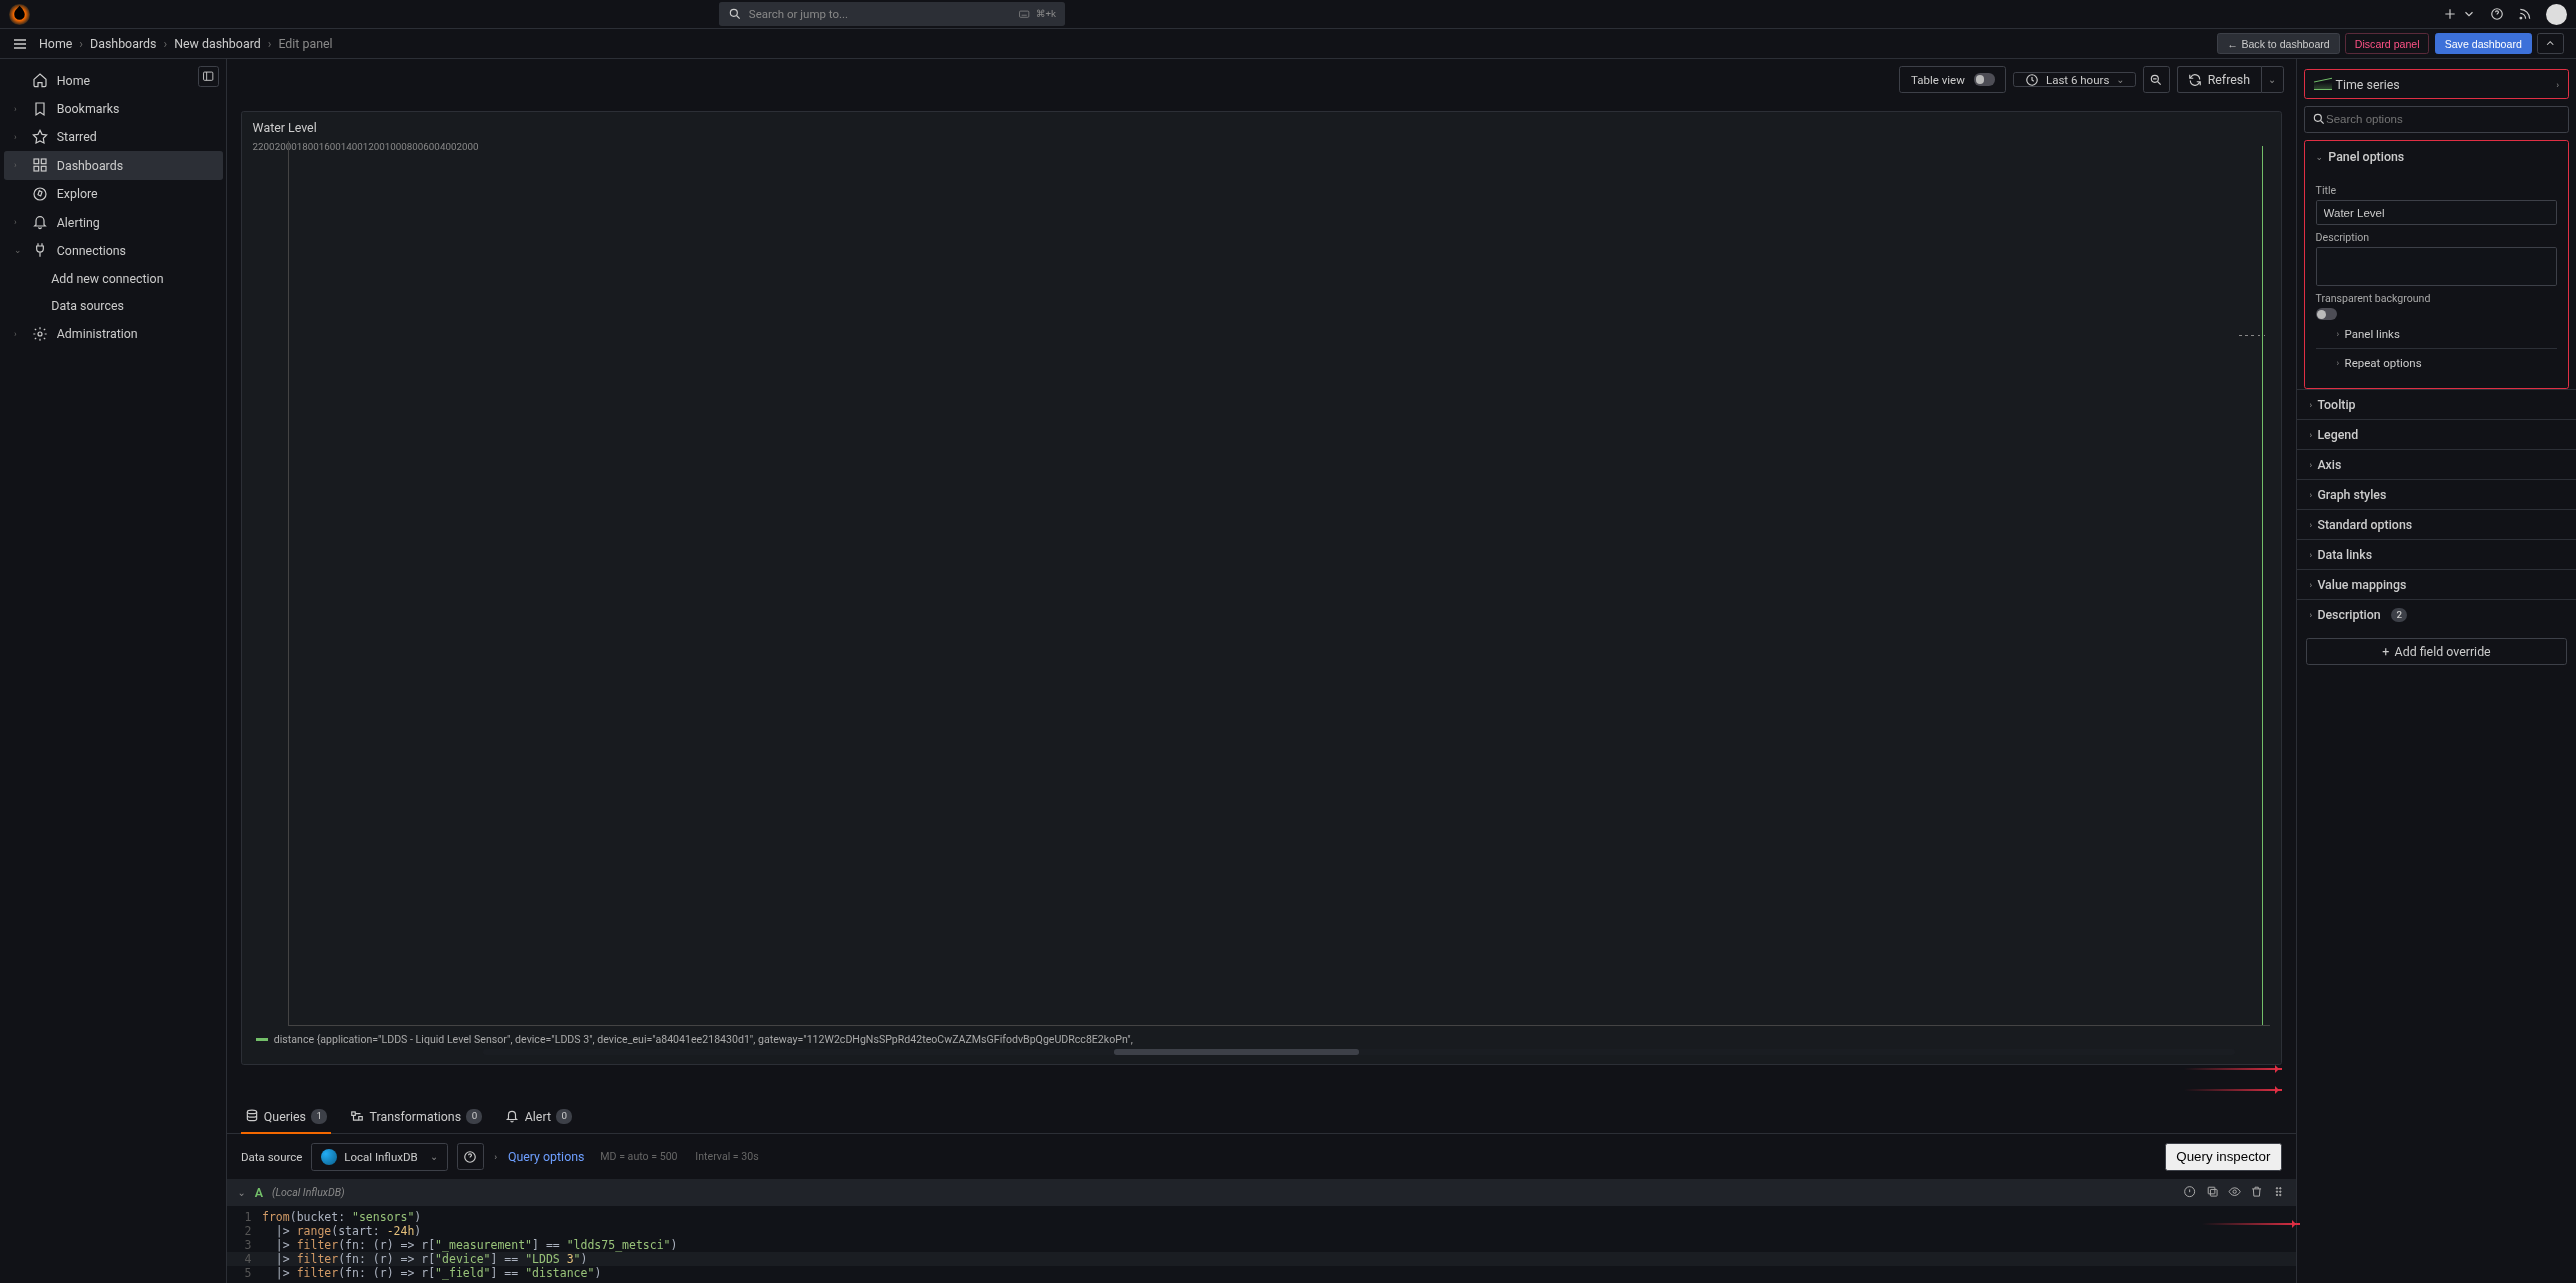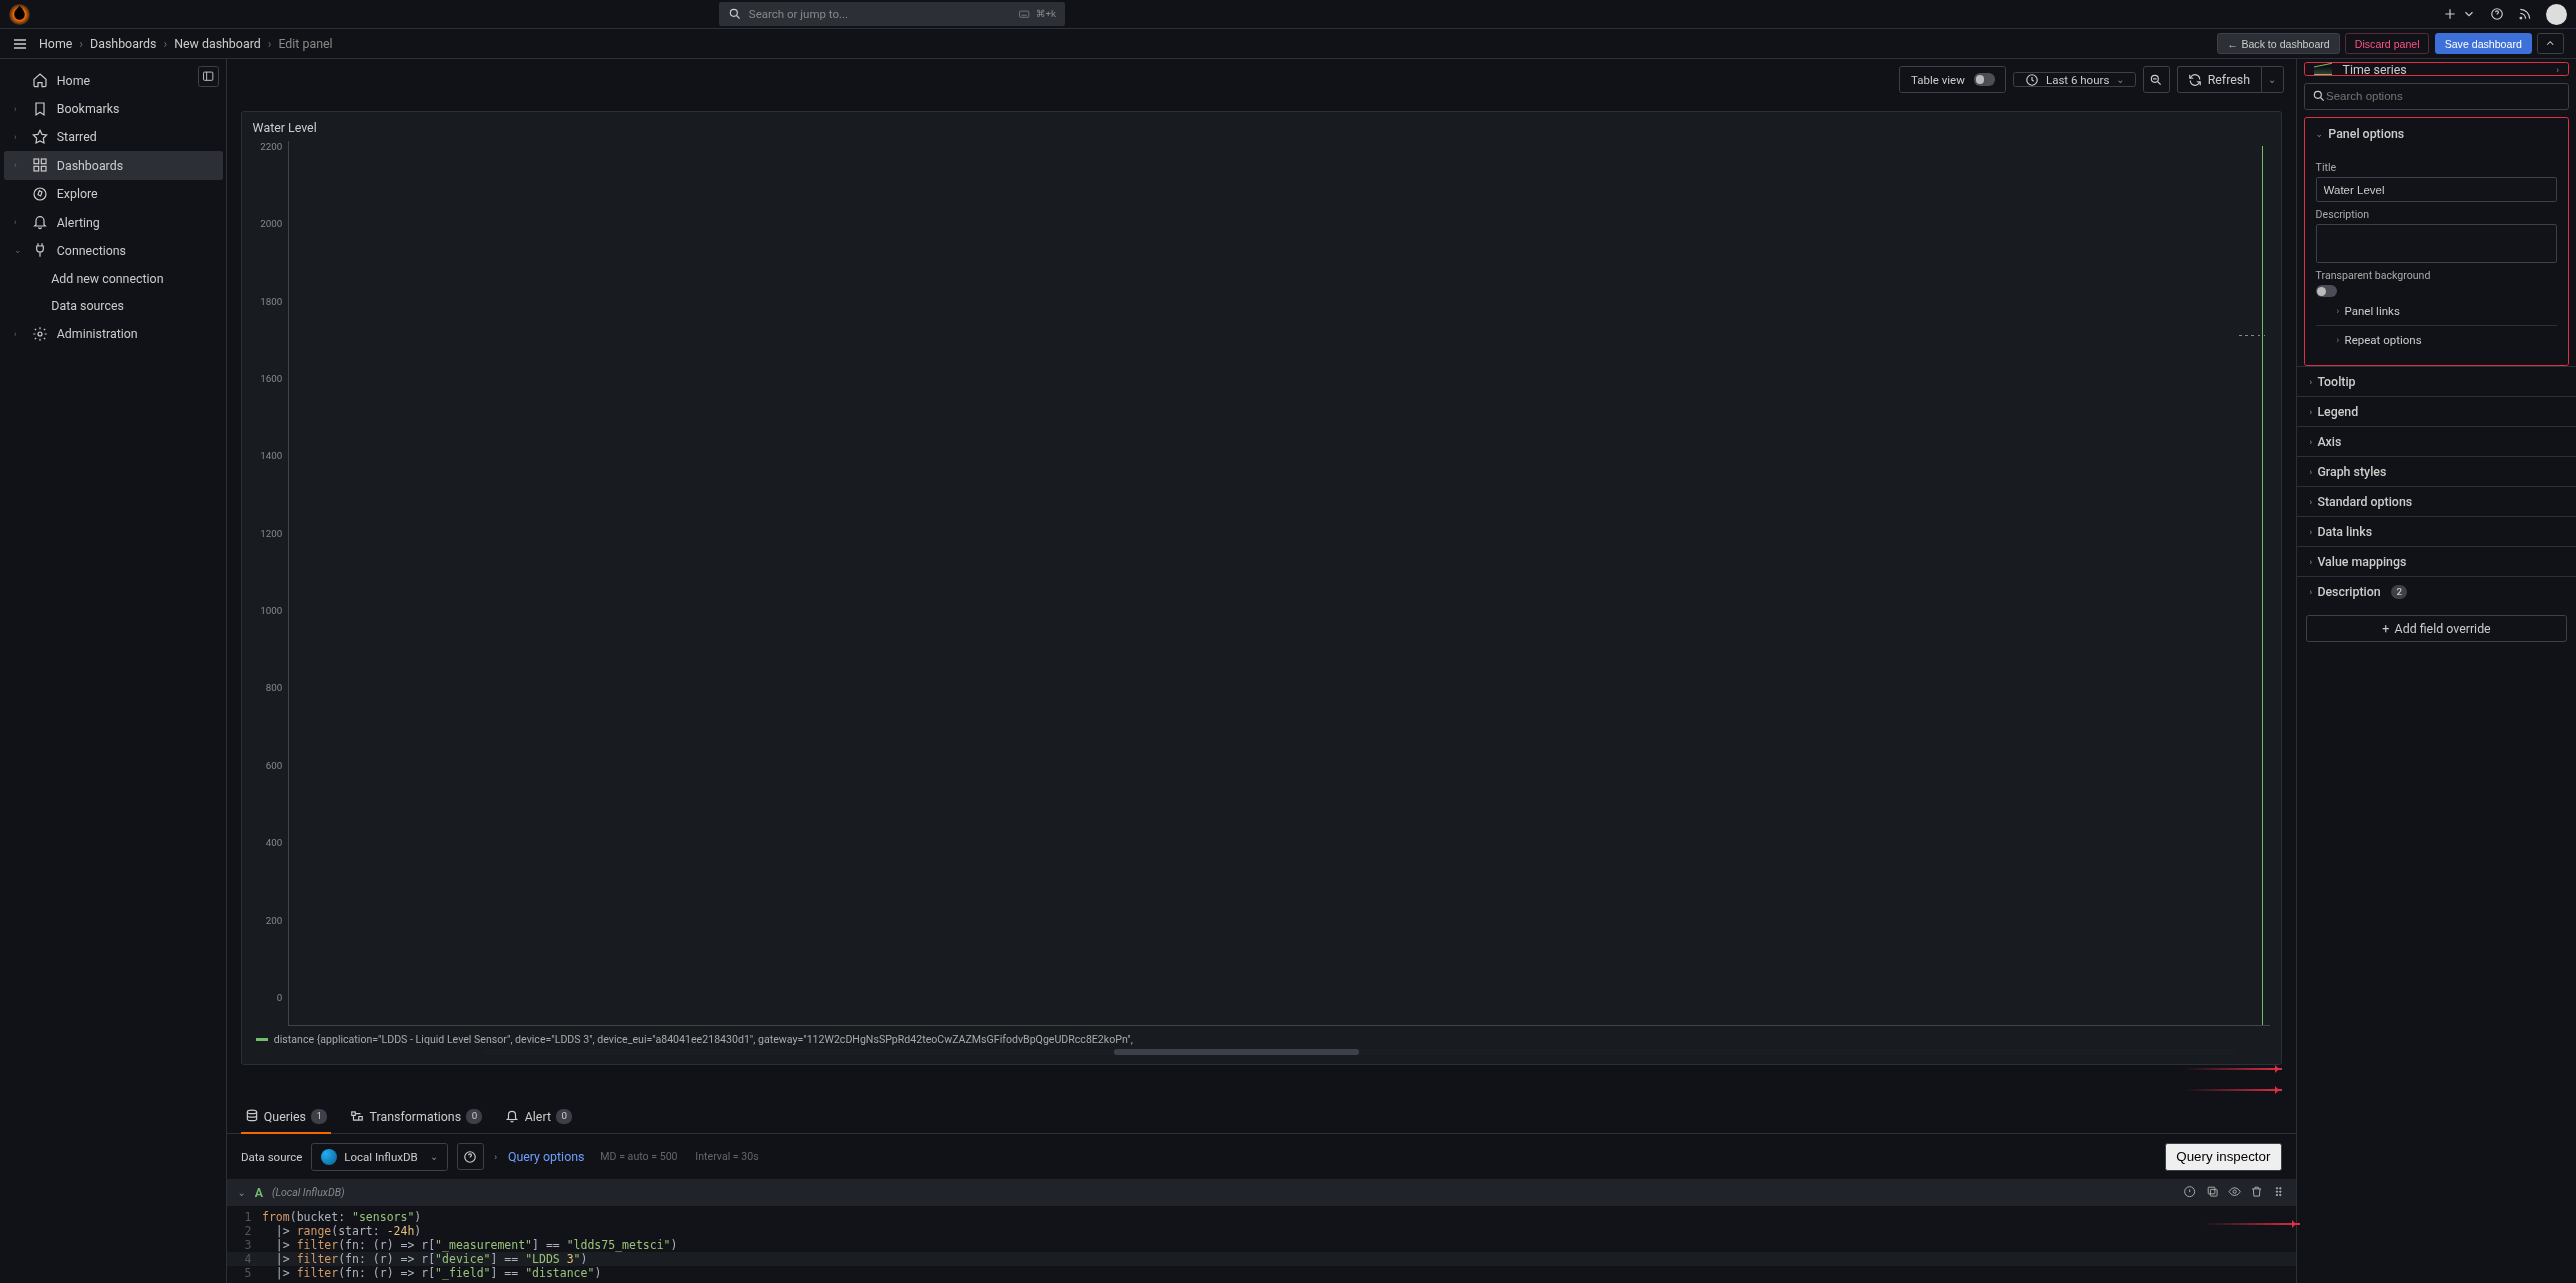--- a/index.html
+++ b/index.html
@@ -43,21 +43,21 @@
 .time-picker { display: flex; align-items: center; gap: 7px; height: 15px; padding: 0 10.6px; border: 0.9px solid #3d4048; border-radius: 2.7px; font-size: 11.5px; cursor: pointer; }
 .sq-btn { width: 26.6px; height: 26.6px; border: 0.9px solid #3d4048; border-radius: 2.7px; display: flex; align-items: center; justify-content: center; cursor: pointer; }
 .refresh-group { display: flex; }
 .refresh-group .btn-refresh { height: 26.6px; padding: 0 10.6px; border: 0.9px solid #3d4048; border-right: none; border-radius: 2.7px 0 0 2.7px; display: flex; align-items: center; gap: 5.3px; cursor: pointer; }
 .refresh-group .dd { width: 23px; height: 26.6px; border: 0.9px solid #3d4048; border-radius: 0 2.7px 2.7px 0; display: flex; align-items: center; justify-content: center; cursor: pointer; }
 
 .panel-area { flex: 1; padding: 10.6px 14px 3.5px; display: flex; flex-direction: column; min-height: 0; }
 .panel-box { flex: 1; background: #181b1f; border: 0.9px solid #2c2f36; border-radius: 2.7px; padding: 8.9px 10.6px; display: flex; flex-direction: column; min-height: 0; }
 .panel-title { font-size: 12.4px; color: #ccc; margin-bottom: 5.3px; }
 .chart-wrap { flex: 1; display: flex; min-height: 0; }
-.y-axis { width: 35px; display: flex; flex-direction: column; justify-content: space-between; padding-bottom: 23px; font-size: 9.8px; color: #888; text-align: right; padding-right:5.3px;}
+.y-axis { width: 35px; display: flex; flex-direction: row; justify-content: space-between; padding-bottom: 23px; font-size: 9.8px; color: #888; text-align: right; padding-right:5.3px;}
 .plot-area { flex: 1; position: relative; border-left: 0.9px solid #444; border-bottom: 0.9px solid #444; }
 .plot-area .spike { position: absolute; right: 7px; top: 5.3px; bottom: 0; width: 1.8px; background: #73bf69; }
 .x-axis-row { display: flex; padding-left: 35px; }
 .x-axis { flex: 1; display: flex; justify-content: space-between; font-size: 9.8px; color: #888; padding-top: 3.5px; }
 .legend-row { display: flex; align-items: center; gap: 5.3px; padding: 7px 0 0 3.5px; font-size: 10.6px; color: #aaa; }
 .legend-swatch { width: 12.4px; height: 2.7px; background: #73bf69; }
 .legend-text { white-space: nowrap; overflow: hidden; text-overflow: clip; flex: 1; }
 .hscroll { height: 5.3px; background: #1a1d22; border-radius: 2.7px; margin: 3.5px 35px 0 230px; position: relative; }
 .hscroll::after { content:""; position:absolute; left:36%; width:14%; top:0; bottom:0; background:#3d4048; border-radius:2.7px; }
 .arrows { display:flex; flex-direction:column; align-items:flex-end; gap:5.3px; padding:3.5px 0 0 3.5px; }
@@ -89,21 +89,21 @@
 .gutter { width: 35px; text-align: right; color: #555; padding-right: 10.6px; user-select: none; }
 .code { flex: 1; white-space: pre; }
 .cursor-ln { background: #1a1d22; }
 .tk-fn { color: #d19a66; }
 .tk-op { color: #abb2bf; }
 .tk-str { color: #98c379; }
 .tk-num { color: #e5c07b; }
 .dash-line { position:absolute; right:5.3px; height:0.9px; background:repeating-linear-gradient(to right,#888 0,#888 2.7px,transparent 2.7px,transparent 6.2px); width:26.6px; }
 
 .options { width: 279px; display: flex; flex-direction: column; border-left: none; }
-.viz-picker { margin: 3px 7px 7px; height: 14px; border: 0.9px solid #e02f44; border-radius: 2.7px; display: flex; align-items: center; gap: 11px; padding: 0 8.9px; cursor: pointer; }
+.viz-picker { margin: 10px 7px 7px; height: 30px; border: 0.9px solid #e02f44; border-radius: 2.7px; display: flex; align-items: center; gap: 4px; padding: 0 8.9px; cursor: pointer; }
 .viz-icon { width: 17.7px; height: 12.4px; background: linear-gradient(to top, rgba(115,191,105,.3), transparent 60%); border-bottom: 1.8px solid #73bf69; position:relative; }
 .viz-icon::after{content:"";position:absolute;inset:0;border-top:1.8px solid #73bf69; transform: skewY(-12deg) translateY(3.5px); transform-origin:left;}
 .search-options { margin: 0 7px 7px; height: 26.6px; border: 0.9px solid #3d4048; border-radius: 2.7px; display: flex; align-items: center; padding: 0 7px; }
 .search-options input { background: transparent; border: none; outline: none; color: #ccc; flex: 1; font-size: 11.5px; }
 .cat { border-top: 0.9px solid #2c2f36; }
 .cat-head { display: flex; align-items: center; gap: 5.3px; padding: 8.9px 10.6px; cursor: pointer; font-size: 12.4px; font-weight:500; }
 .cat-head .chev { font-size: 8.9px; color: #888; }
 .cat.panel-opts { margin: 0 7px; border: 0.9px solid #e02f44; border-radius: 2.7px; }
 .cat-body { padding: 5.3px 10.6px 10.6px; }
 .field-label { font-size: 10.6px; color: #aaa; margin: 5.3px 0 3.5px; }

